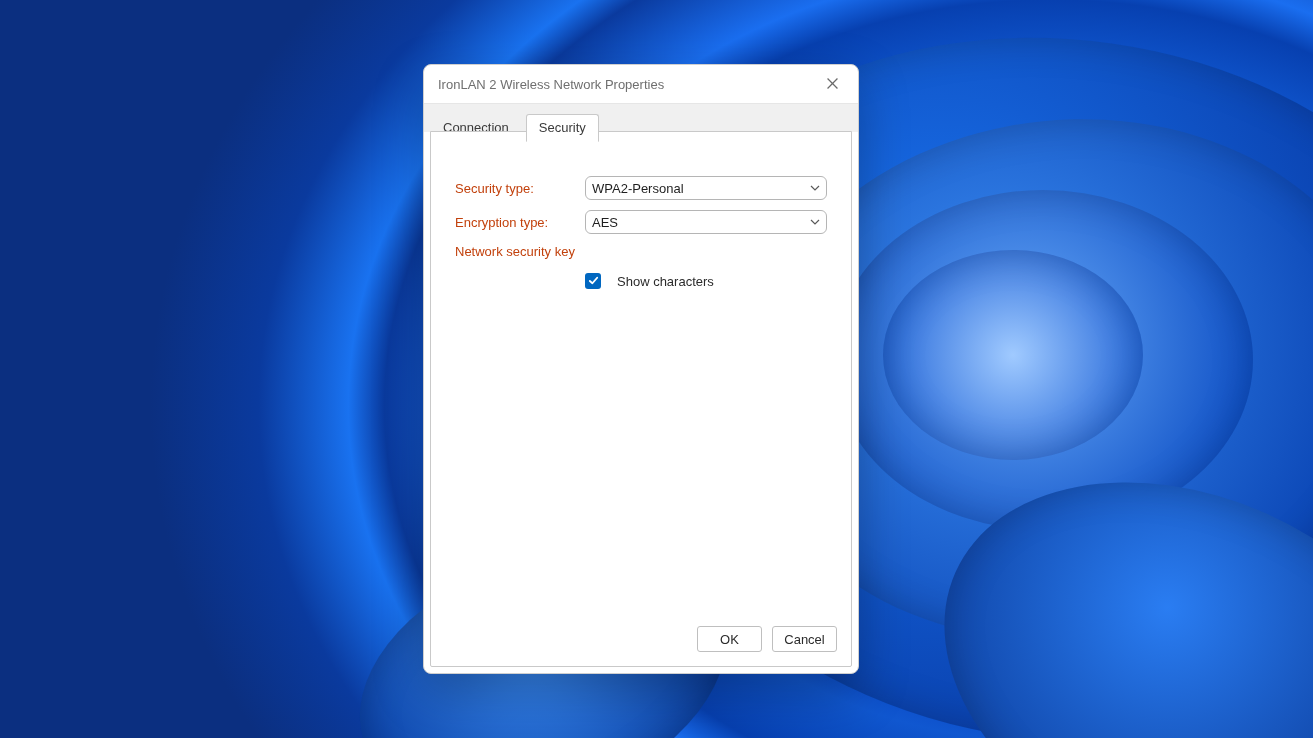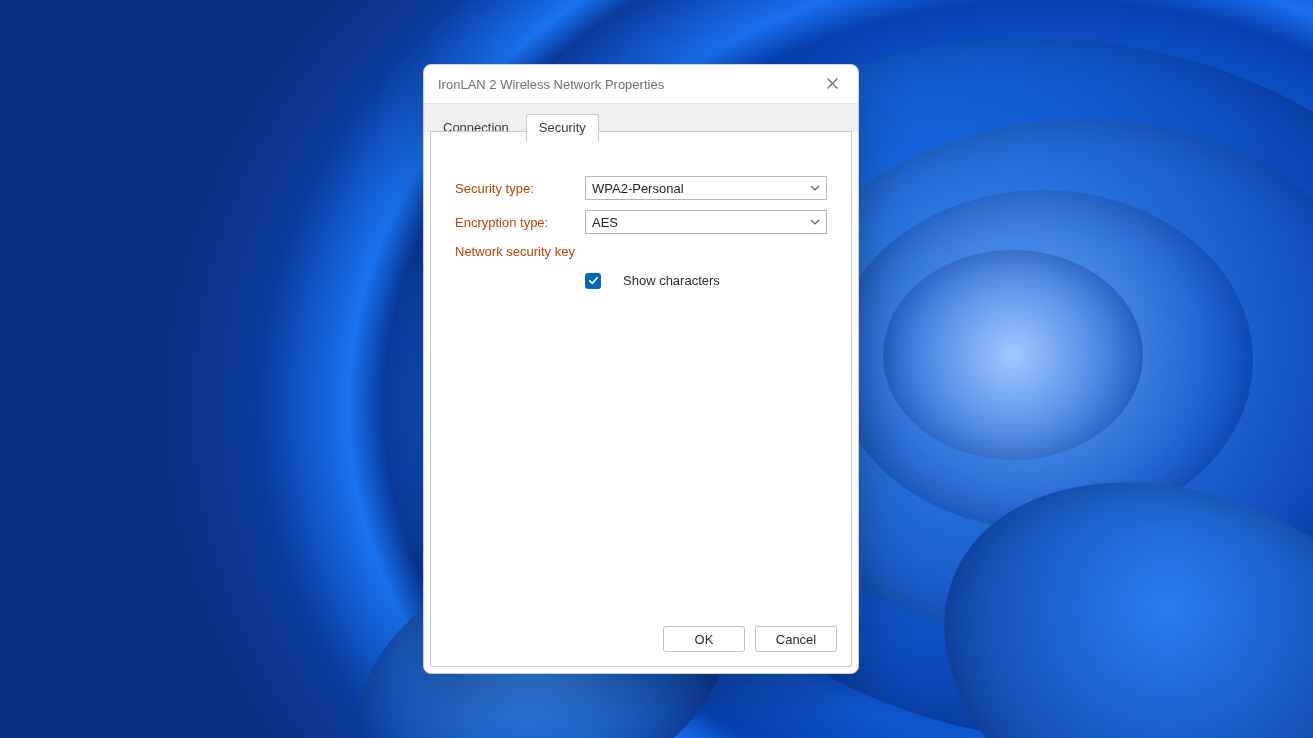--- a/index.html
+++ b/index.html
@@ -137,21 +137,21 @@
   }
   .form-label {
     width: 130px;
     font-size: 13px;
     color: #c2410c;
   }
   .select {
     flex: 1;
     height: 24px;
     border: 1px solid #b5b5b5;
-    border-radius: 0;
+    border-radius: 6px;
     display: flex;
     align-items: center;
     padding: 0 6px;
     font-size: 13px;
     background: #ffffff;
     position: relative;
     box-sizing: border-box;
   }
   .select .chev {
     position: absolute;
@@ -168,23 +168,24 @@
     border-radius: 2px;
     padding: 0 6px;
     font-size: 13px;
     box-sizing: border-box;
     font-family: inherit;
     outline: none;
   }
 
   .check-row {
     display: flex;
+    align-items: center;
     margin-top: 14px;
     margin-left: 130px;
-    gap: 22px;
+    gap: 16px;
   }
   .checkbox {
     width: 16px;
     height: 16px;
     border-radius: 3px;
     background: #0067c0;
     display: flex;
     align-items: center;
     justify-content: center;
     flex: 0 0 auto;
@@ -207,21 +208,21 @@
   }
 
   .dialog-footer {
     position: absolute;
     right: 14px;
     bottom: 14px;
     display: flex;
     gap: 10px;
   }
   .dlg-btn {
-    width: 82px;
+    width: 65px;
     height: 26px;
     border: 1px solid #bfbfbf;
     background: #ffffff;
     border-radius: 3px;
     font-size: 13px;
     color: #2b2b2b;
     cursor: default;
   }
 </style>
 </head>

